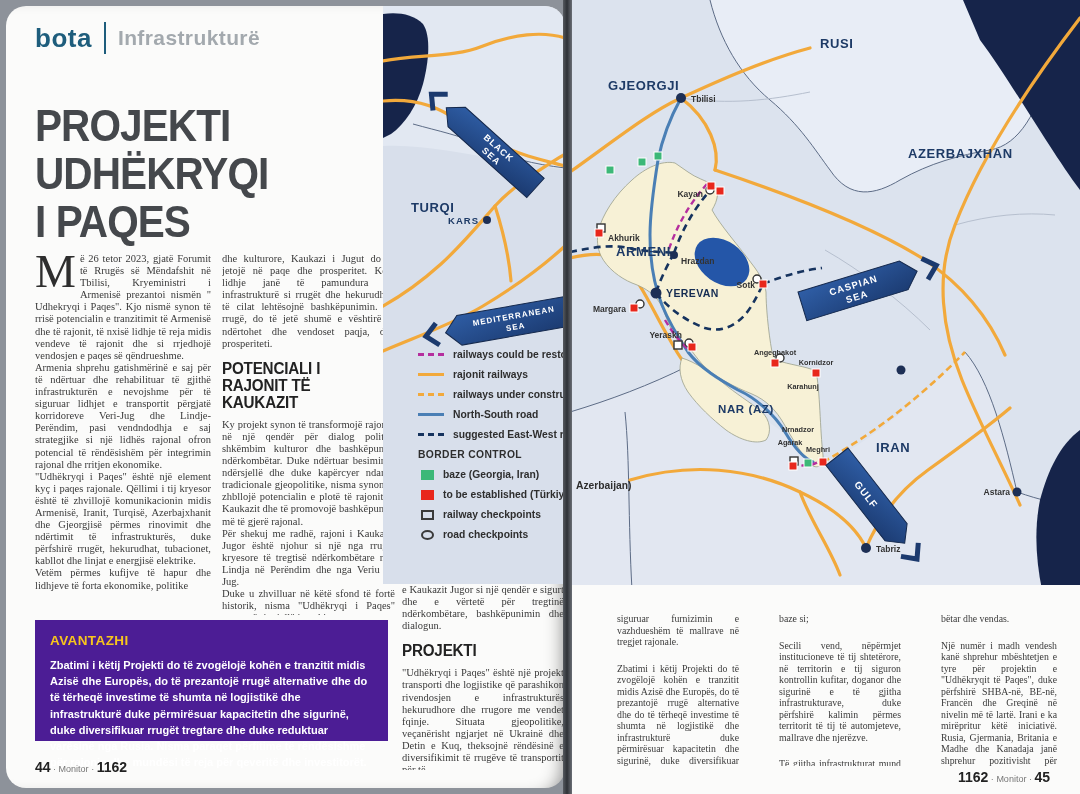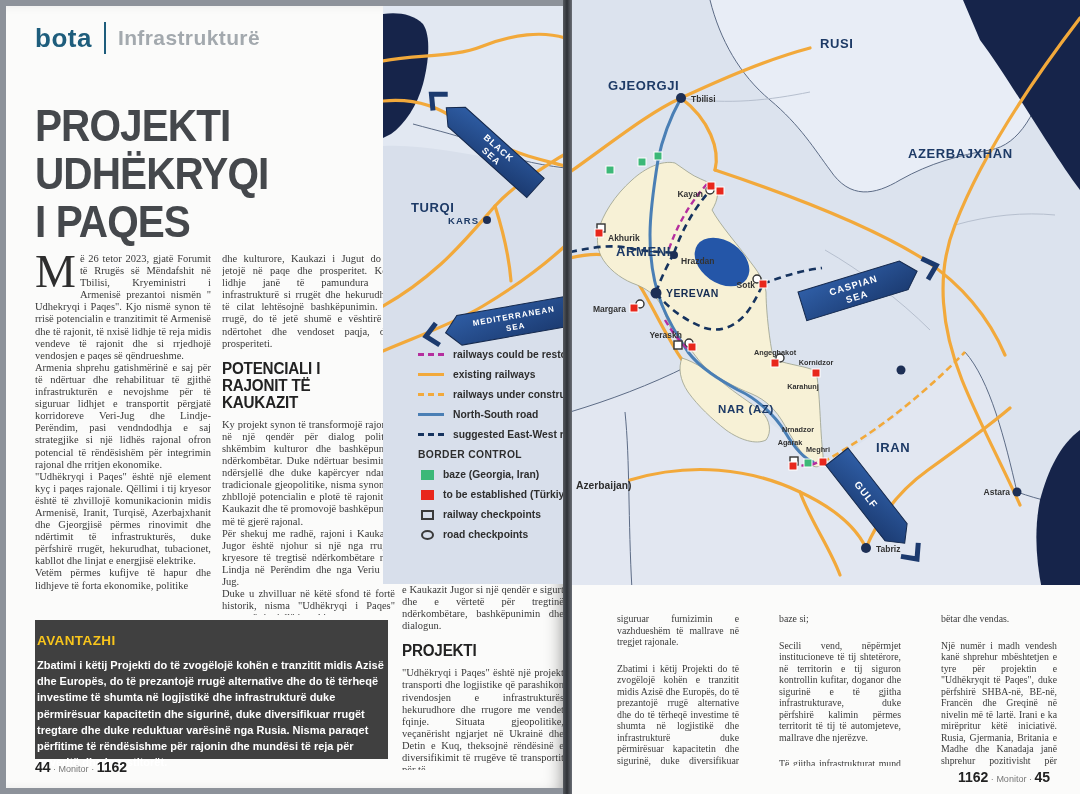--- a/index.html
+++ b/index.html
@@ -1,20 +1,20 @@
 <!DOCTYPE html>
 <html><head>
 <meta charset="utf-8">
 <style>
   html,body{margin:0;padding:0;}
   .stage{position:relative;width:1080px;height:794px;background:#8d929a;overflow:hidden;
          font-family:"Liberation Sans",sans-serif;}
   .page{position:absolute;background:#fbfbfa;}
   .page-left{left:6px;top:6px;width:559px;height:782px;overflow:hidden;
-             box-shadow:inset -14px 0 18px -12px rgba(0,0,0,.45);}
+             box-shadow:inset -14px 0 18px -12px rgba(0,0,0,.45);border-radius:20px;}
   .page-right{left:570px;top:0;width:510px;height:794px;overflow:hidden;
               box-shadow:inset 14px 0 18px -12px rgba(0,0,0,.5);}
   .gutter{position:absolute;left:563px;top:0;width:9px;height:794px;
           background:linear-gradient(90deg,#55595f,#2e3136 45%,#6a6e75);}
 
   
   .mag-header{position:absolute;left:29px;top:16px;display:flex;align-items:center;}
   .sec-name{font-size:26px;font-weight:800;color:#1e5d7c;letter-spacing:.5px;}
   .sec-sep{width:2px;height:32px;background:#1e5d7c;margin:0 12px;}
   .sec-topic{font-size:21px;font-weight:700;color:#a3a9ae;letter-spacing:.4px;}
@@ -30,22 +30,22 @@
   .col p{margin:0;}
   .col-1{left:29px;width:176px;height:362px;}
   .col-2{left:216px;width:173px;height:362px;}
   .col-3{left:396px;top:578px;width:162px;height:186px;}
   .dropcap{float:left;font-size:46px;line-height:36px;padding:1px 4px 0 0;color:#2e2e2e;}
   .col-h{font-family:"Liberation Sans",sans-serif;font-weight:800;font-size:16px;
          line-height:17px;color:#222;margin:10px 0 8px;letter-spacing:-.2px;
          transform:scaleX(.95);transform-origin:left;text-align:left;}
 
   
-  .adv-box{position:absolute;left:29px;top:614px;width:353px;height:139px;
-           background:#404040;color:#fff;padding:13px 2px;box-sizing:border-box;}
+  .adv-box{position:absolute;left:29px;top:614px;width:353px;height:121px;
+           background:#4c1d95;color:#fff;padding:13px 15px;box-sizing:border-box;}
   .adv-h{color:#f8c51c;font-size:13.5px;font-weight:800;letter-spacing:.4px;margin-bottom:9px;}
   .adv-t{font-size:11px;font-weight:700;line-height:16.2px;}
 
   
   .footer{position:absolute;font-size:9px;color:#777;}
   .footer b{color:#222;font-weight:800;font-size:14px;}
   .footer-left{left:29px;bottom:13px;}
   .footer-right{right:30px;bottom:9px;}
 
   
@@ -169,21 +169,21 @@
       </svg>
     </div>
 
     <div class="legend">
       <div class="lg-row">
           <span class="lg-sw sw-line sw-d-mag"></span>
           <span>railways could be restored</span>
         </div>
       <div class="lg-row">
           <span class="lg-sw sw-line sw-s-org"></span>
-          <span>existing railways</span>
+          <span>rajonit railways</span>
         </div>
       <div class="lg-row">
           <span class="lg-sw sw-line sw-d-org"></span>
           <span>railways under construction</span>
         </div>
       <div class="lg-row">
           <span class="lg-sw sw-line sw-s-blu"></span>
           <span>North-South road</span>
         </div>
       <div class="lg-row">

